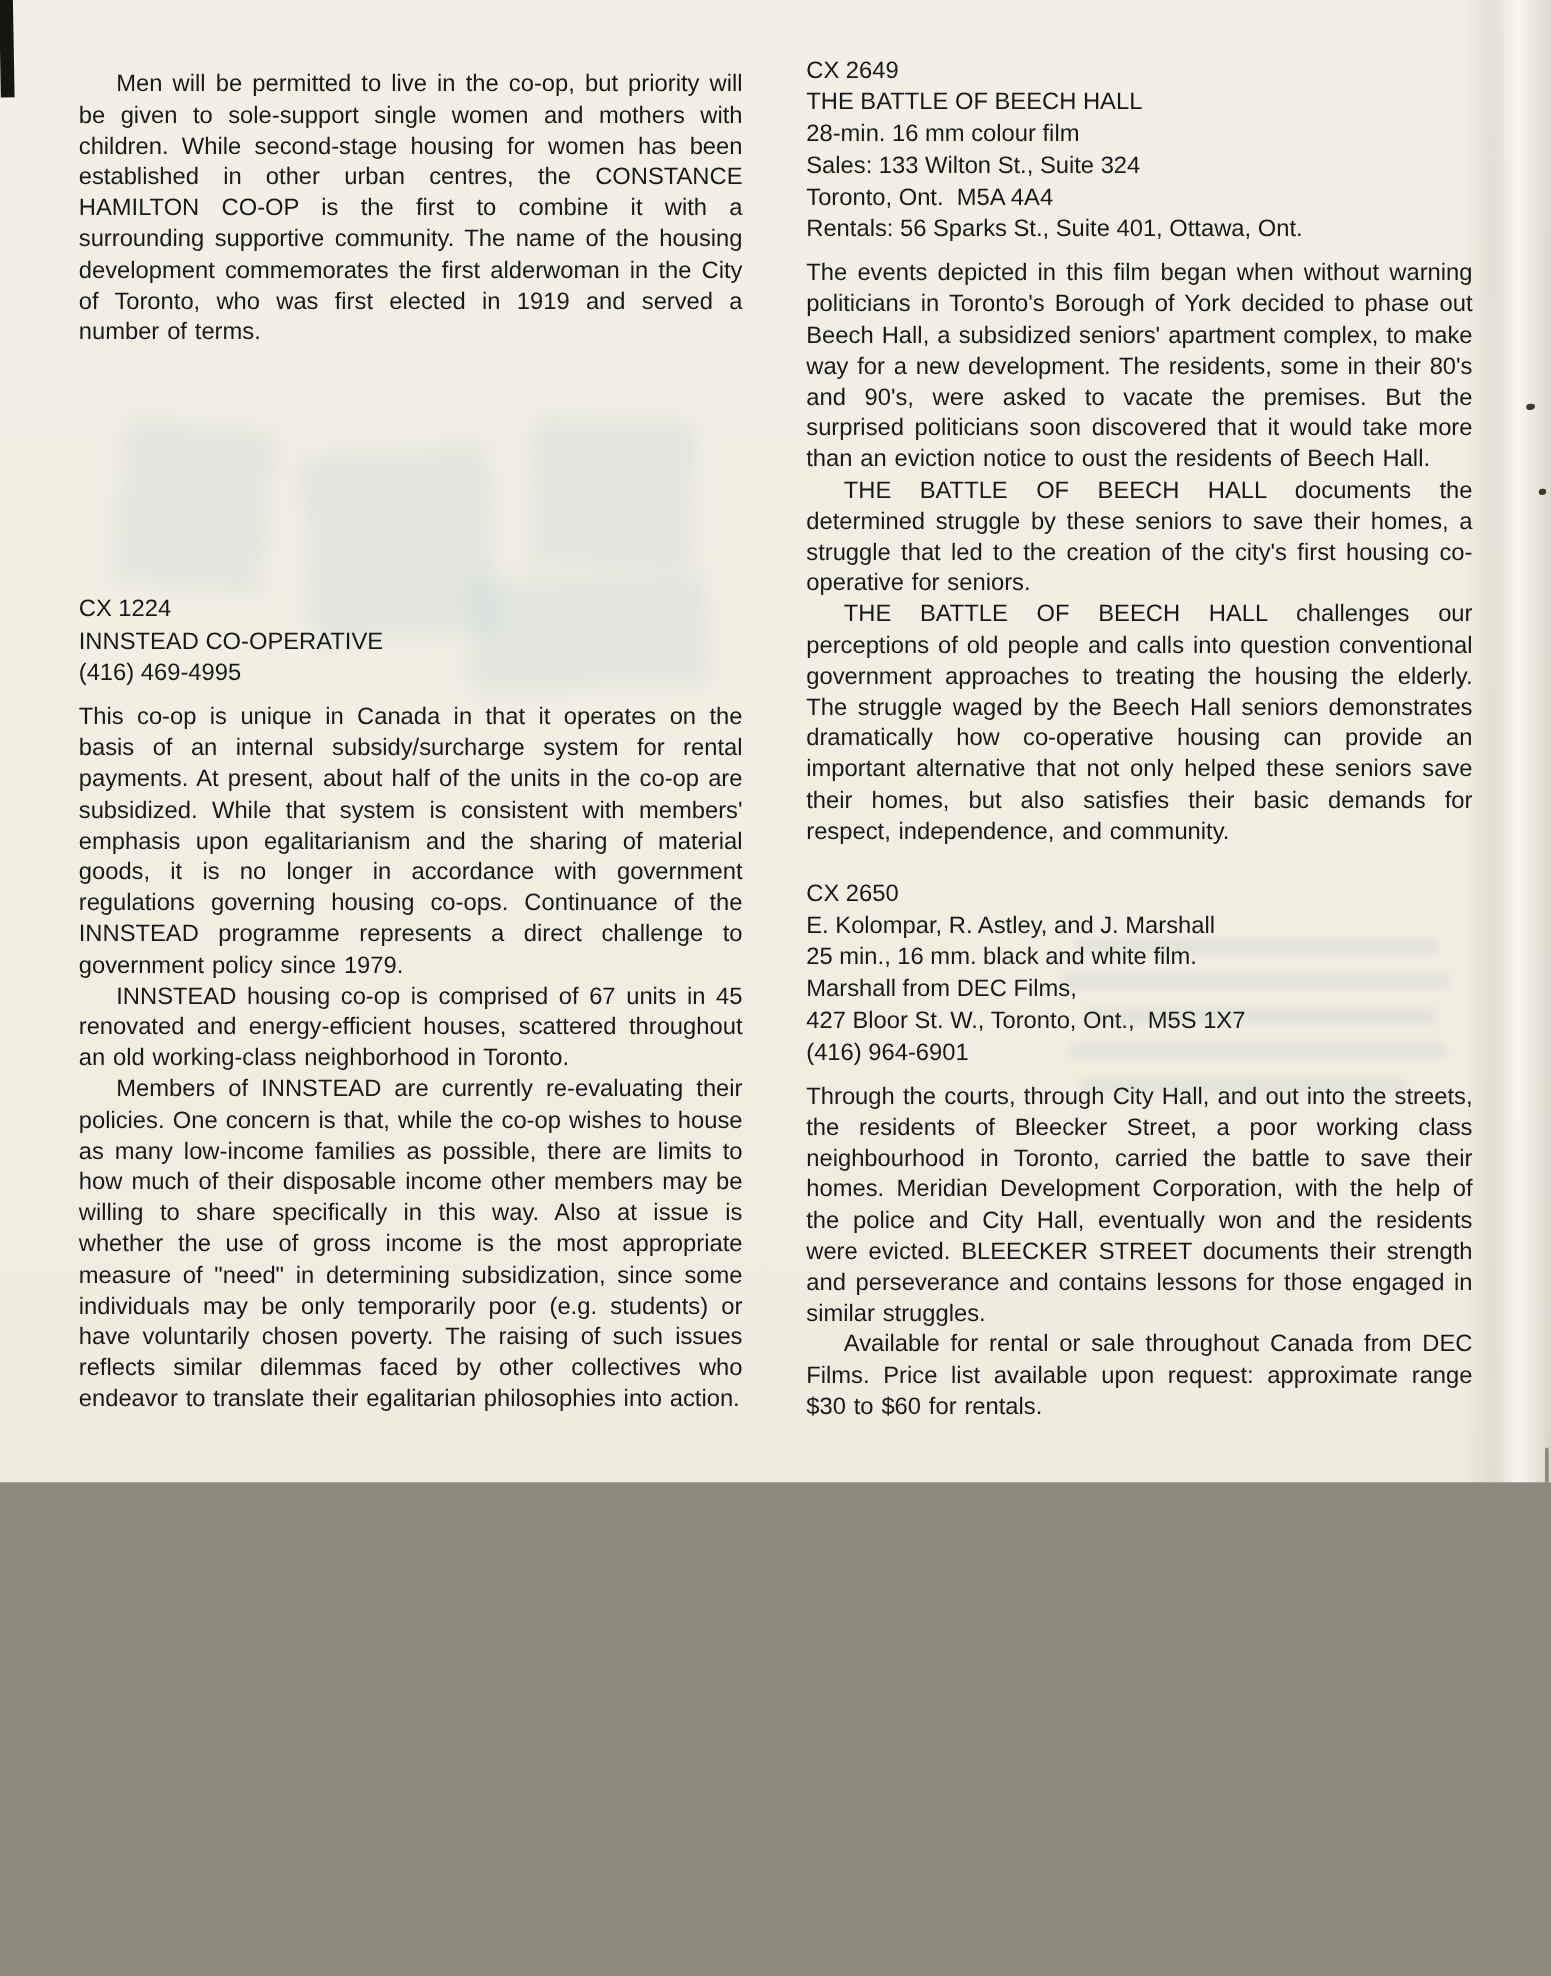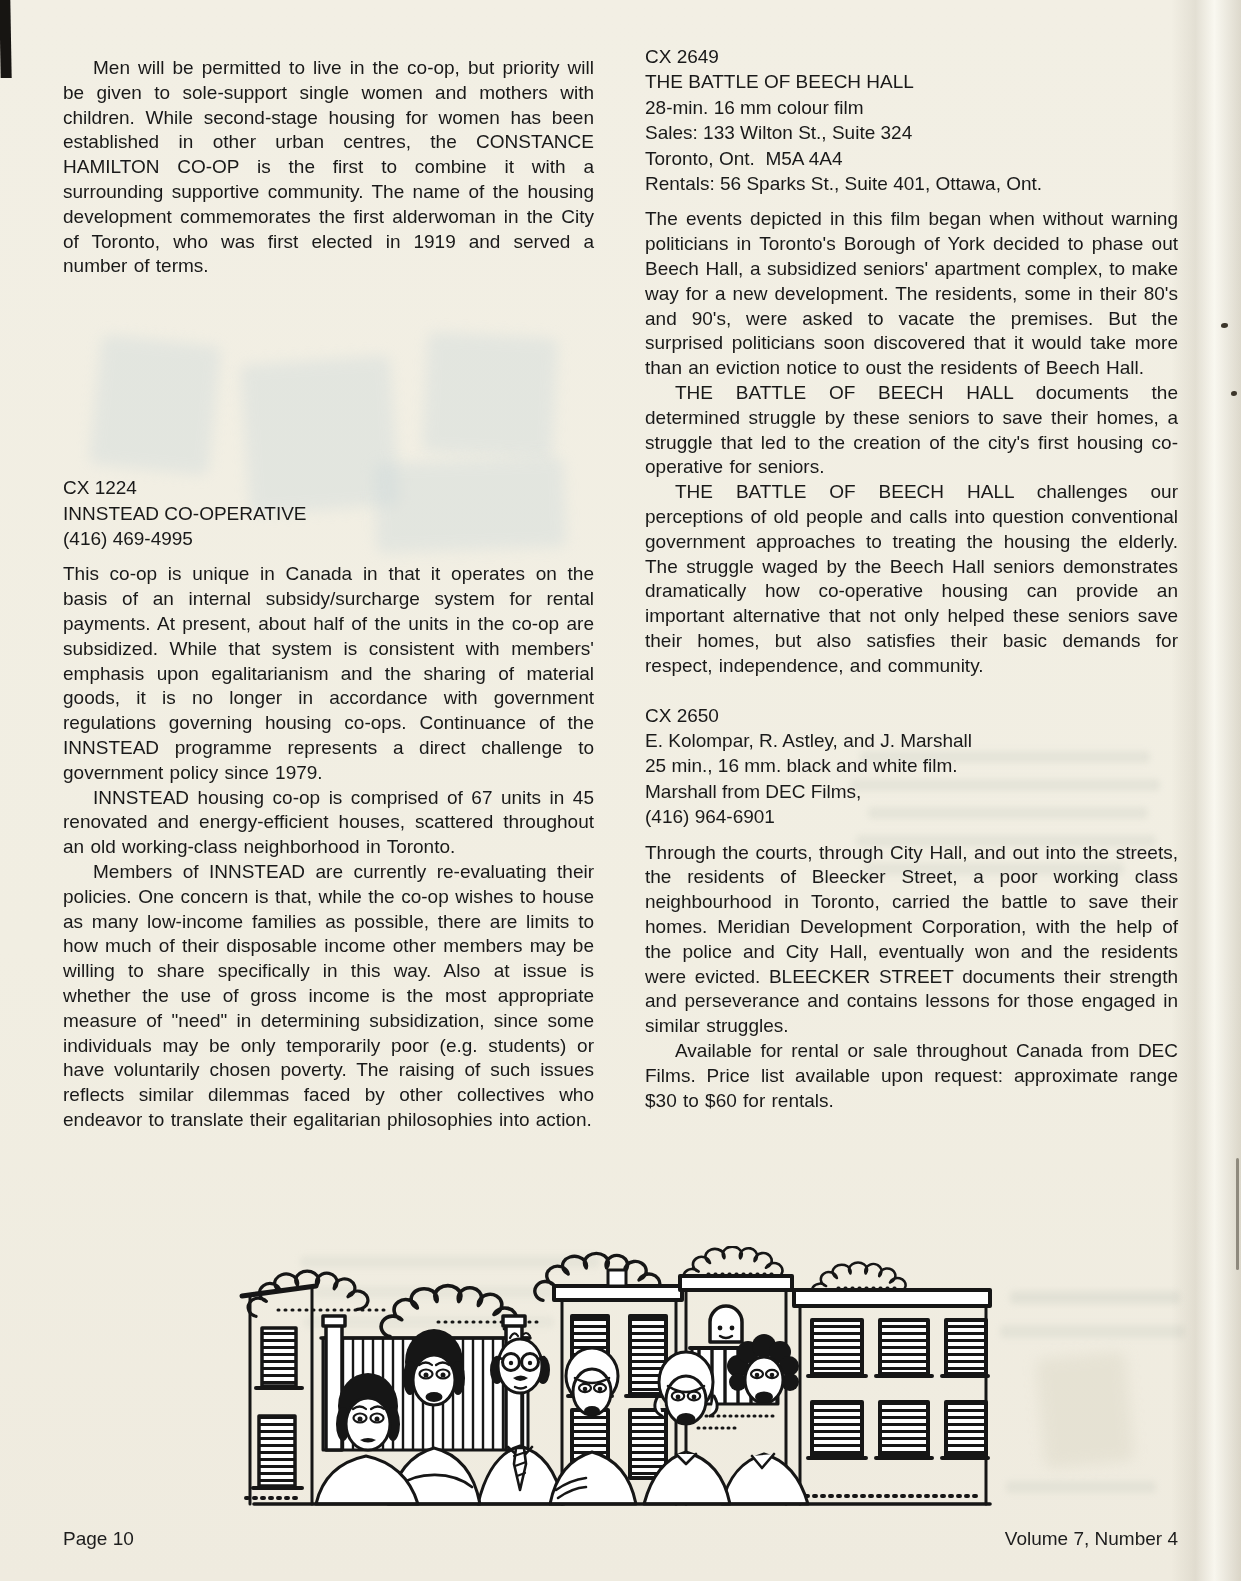--- a/index.html
+++ b/index.html
@@ -1,18 +1,18 @@
 <!DOCTYPE html>
 <html><head>
 <meta charset="utf-8">
 <style>
   html,body{margin:0;padding:0;background:#8e8a7d;}
   .page{
     position:relative;
-    width:1241px;height:1581px;
+    width:1241px;height:1186px;
     background:linear-gradient(180deg,#f2efe4 0%,#f1eee2 60%,#efebdf 100%);
     overflow:hidden;
     font-family:"Liberation Sans",sans-serif;
     color:#191919;
   }
   
   .col{position:absolute;font-size:19px;line-height:24.8px;text-align:justify;word-spacing:1px;}
   .col-left{left:63px;top:56px;width:531px;}
   .col-right{left:645px;top:44px;width:533px;}
   .para{margin:0;}
@@ -98,20 +98,21 @@
 
     <p class="para">The events depicted in this film began when without warning politicians in Toronto's Borough of York decided to phase out Beech Hall, a subsidized seniors' apartment complex, to make way for a new development. The residents, some in their 80's and 90's, were asked to vacate the premises. But the surprised politicians soon discovered that it would take more than an eviction notice to oust the residents of Beech Hall.</p>
     <p class="para indent">THE BATTLE OF BEECH HALL documents the determined struggle by these seniors to save their homes, a struggle that led to the creation of the city's first housing co-operative for seniors.</p>
     <p class="para indent">THE BATTLE OF BEECH HALL challenges our perceptions of old people and calls into question conventional government approaches to treating the housing the elderly. The struggle waged by the Beech Hall seniors demonstrates dramatically how co-operative housing can provide an important alternative that not only helped these seniors save their homes, but also satisfies their basic demands for respect, independence, and community.</p>
 
     <div class="entry-head mt-entry">
       <div>CX 2650</div>
       <div>E. Kolompar, R. Astley, and J. Marshall</div>
       <div>25 min., 16 mm. black and white film.</div>
       <div>Marshall from DEC Films,</div>
+      <div>427 Bloor St. W., Toronto, Ont.,&nbsp; M5S 1X7</div>
       <div>(416) 964-6901</div>
     </div>
 
     <p class="para">Through the courts, through City Hall, and out into the streets, the residents of Bleecker Street, a poor working class neighbourhood in Toronto, carried the battle to save their homes. Meridian Development Corporation, with the help of the police and City Hall, eventually won and the residents were evicted. BLEECKER STREET documents their strength and perseverance and contains lessons for those engaged in similar struggles.</p>
     <p class="para indent">Available for rental or sale throughout Canada from DEC Films. Price list available upon request: approximate range $30 to $60 for rentals.</p>
   </div>
 
   <div class="illo" role="img" aria-label="Black-and-white line drawing of six smiling residents gathered in front of row houses with shuttered windows, a plank fence and leafy trees">
     <svg width="766" height="270" viewBox="0 0 766 270" fill="none" stroke="#161616" stroke-linecap="round" stroke-linejoin="round">
       <defs>

